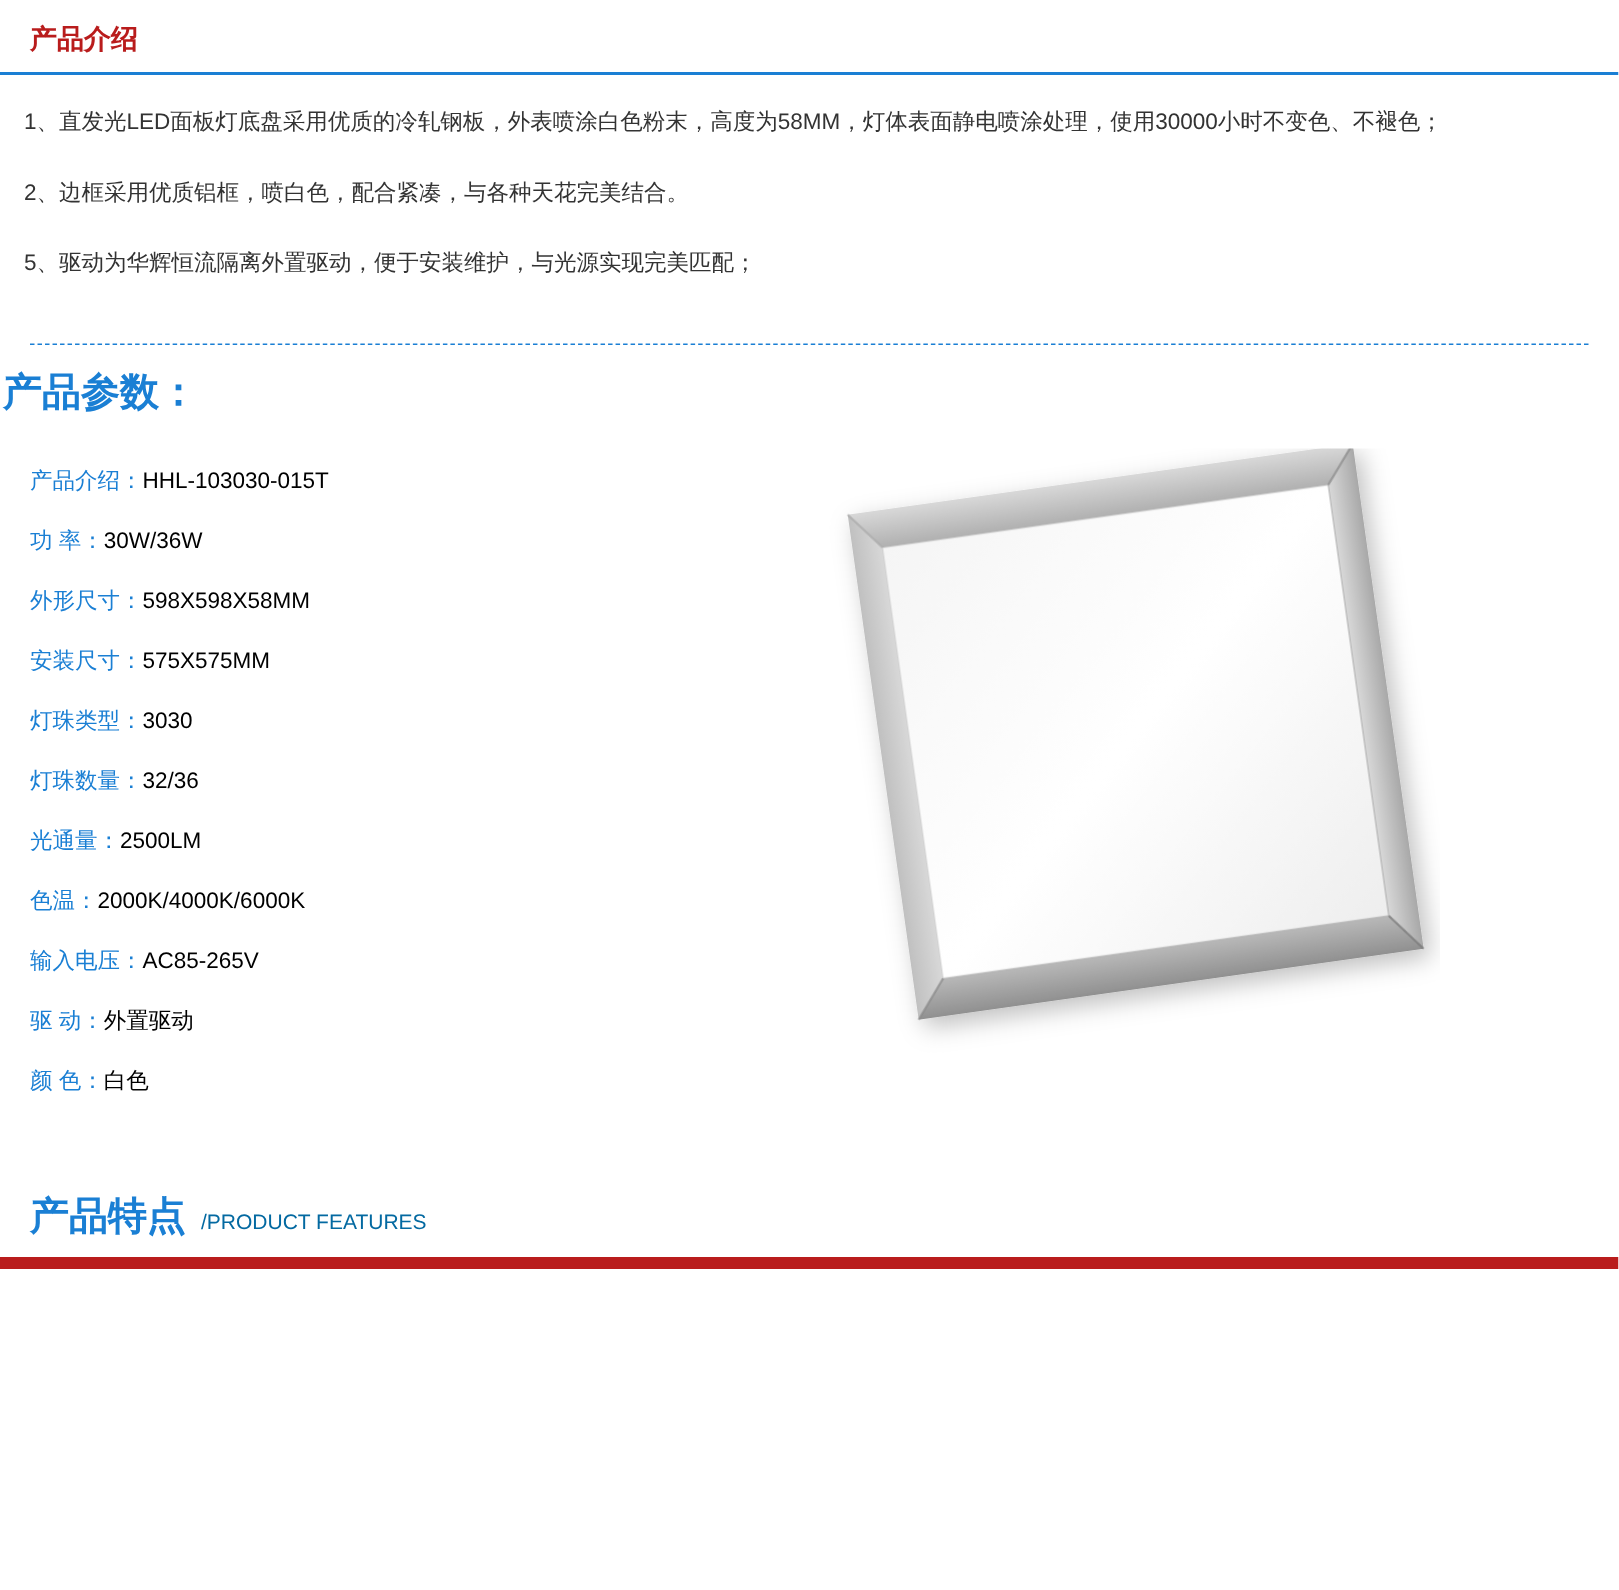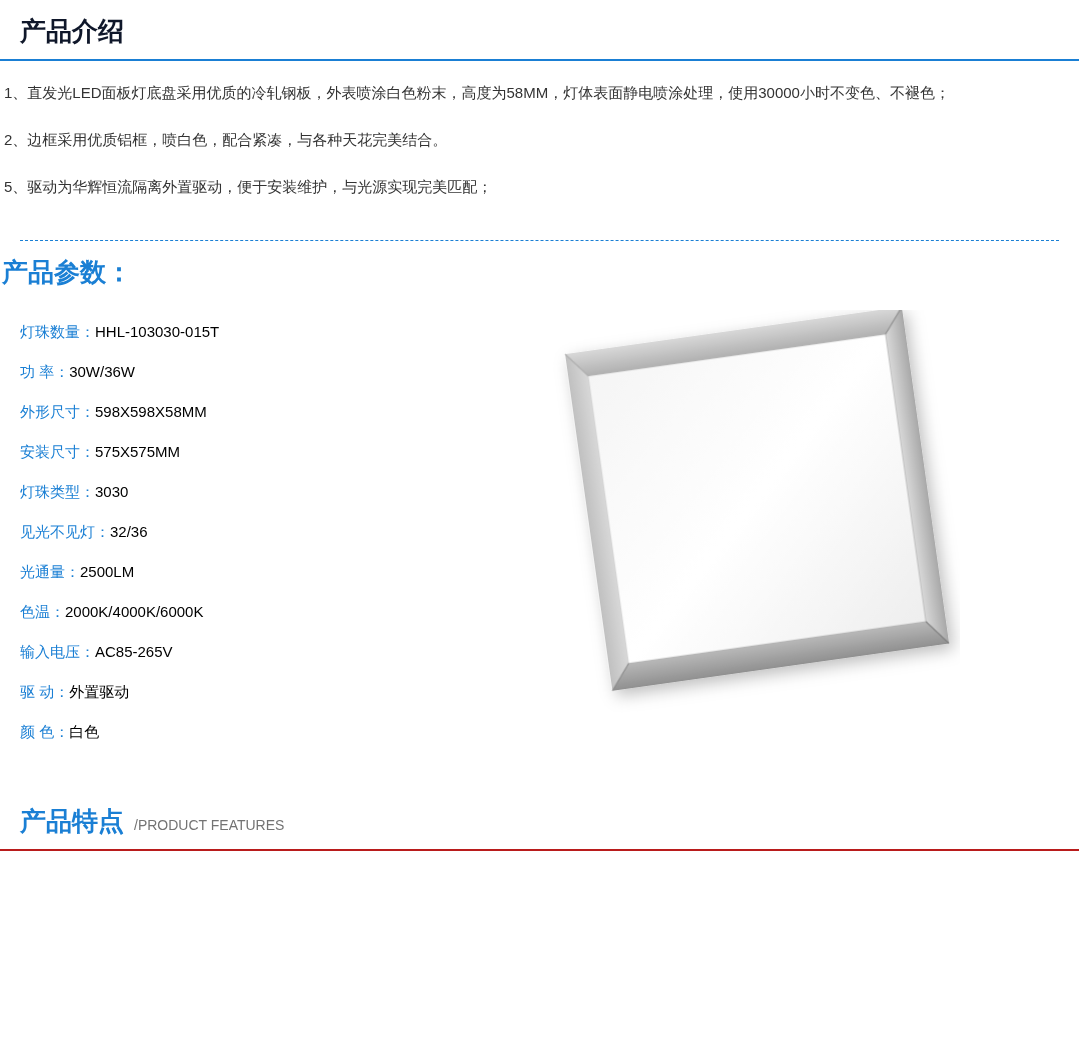--- a/index.html
+++ b/index.html
@@ -14,26 +14,26 @@
 
     
     .intro-section {
       padding: 0;
     }
     .intro-title {
       padding: 14px 20px 10px 20px;
       border-bottom: 2px solid #1a7fd4;
     }
     .intro-title h2 {
-      font-size: 26px;
+      font-size: 18px;
       font-weight: bold;
-      color: #0f172a;
+      color: #b91c1c;
     }
     .intro-content {
-      padding: 18px 20px 10px 4px;
+      padding: 18px 20px 10px 16px;
     }
     .intro-content p {
       margin-bottom: 20px;
       line-height: 1.8;
       color: #333;
       font-size: 15px;
     }
     .intro-divider {
       border: none;
       border-top: 1px dashed #1a7fd4;
@@ -91,33 +91,33 @@
       height: 420px;
     }
 
     
     .features-section {
       padding: 0;
       margin-top: 10px;
     }
     .features-title {
       padding: 14px 20px 10px 20px;
-      border-bottom: 2px solid #b91c1c;
+      border-bottom: 8px solid #b91c1c;
       display: flex;
       align-items: baseline;
       gap: 10px;
     }
     .features-title h2 {
       font-size: 26px;
       font-weight: bold;
       color: #1a7fd4;
     }
     .features-title span {
       font-size: 14px;
-      color: #737373;
+      color: #0369a1;
     }
   </style>
 </head>
 <body>
 
 <div class="intro-section">
   <div class="intro-title">
     <h2>产品介绍</h2>
   </div>
   <div class="intro-content">
@@ -128,26 +128,26 @@
   <hr class="intro-divider">
 </div>
 
 <div class="params-section">
   <div class="params-title">
     <h2>产品参数：</h2>
   </div>
   <div class="params-body">
     <div class="params-list" id="params-list-container">
 
-    <div class="param-item"><span class="param-label">灯珠数量：</span><span class="param-value">HHL-103030-015T</span></div>
+    <div class="param-item"><span class="param-label">产品介绍：</span><span class="param-value">HHL-103030-015T</span></div>
         <div class="param-item"><span class="param-label">功      率：</span><span class="param-value">30W/36W</span></div>
         <div class="param-item"><span class="param-label">外形尺寸：</span><span class="param-value">598X598X58MM</span></div>
         <div class="param-item"><span class="param-label">安装尺寸：</span><span class="param-value">575X575MM</span></div>
         <div class="param-item"><span class="param-label">灯珠类型：</span><span class="param-value">3030</span></div>
-        <div class="param-item"><span class="param-label">见光不见灯：</span><span class="param-value">32/36</span></div>
+        <div class="param-item"><span class="param-label">灯珠数量：</span><span class="param-value">32/36</span></div>
         <div class="param-item"><span class="param-label">光通量：</span><span class="param-value">2500LM</span></div>
         <div class="param-item"><span class="param-label">色温：</span><span class="param-value">2000K/4000K/6000K</span></div>
         <div class="param-item"><span class="param-label">输入电压：</span><span class="param-value">AC85-265V</span></div>
         <div class="param-item"><span class="param-label">驱      动：</span><span class="param-value">外置驱动</span></div>
         <div class="param-item"><span class="param-label">颜      色：</span><span class="param-value">白色</span></div>
       </div>
     <div class="product-image-area">
 
       <svg class="panel-svg-container" viewBox="0 0 420 420" xmlns="http://www.w3.org/2000/svg">
 

